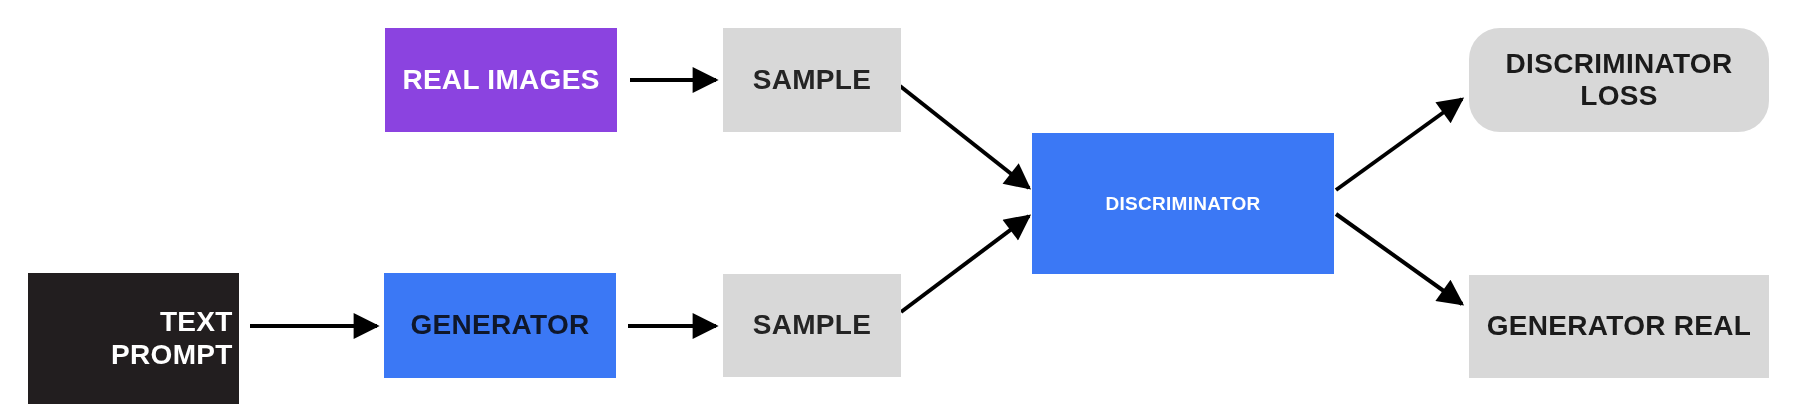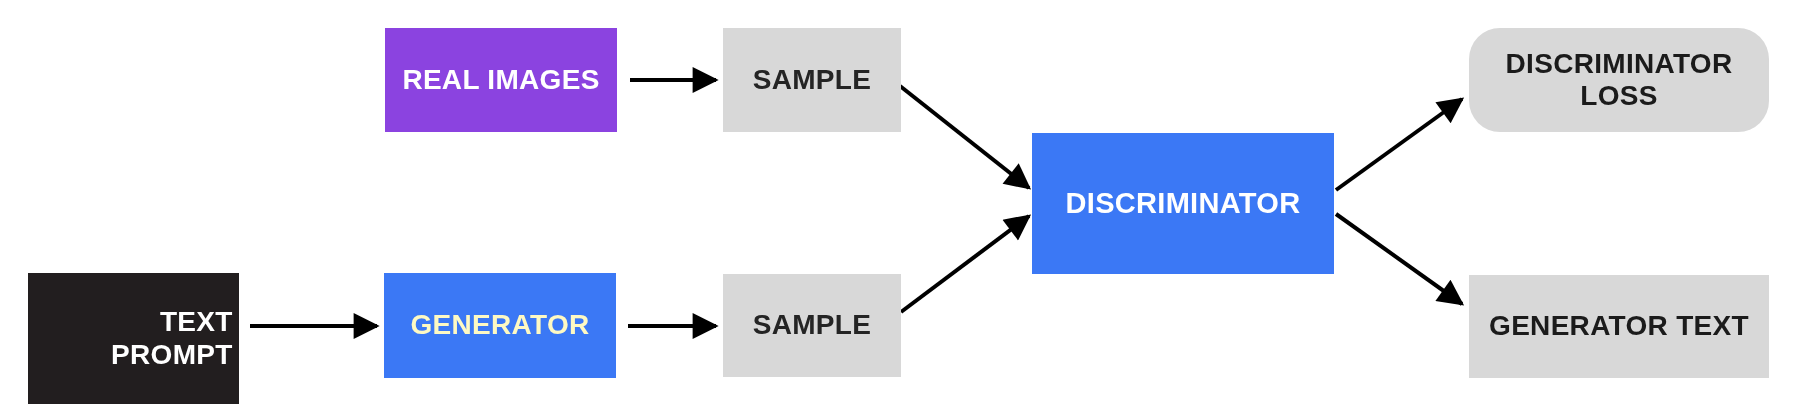--- a/index.html
+++ b/index.html
@@ -31,21 +31,21 @@
     font-weight: 700;
     font-size: 28px;
     letter-spacing: 0.3px;
     line-height: 1.15;
   }
   .node .label { display: block; max-width: 94%; }
   
   .n-real          { left: 385px;  top: 28px;  width: 232px; height: 104px; }
   .n-sample-top    { left: 723px;  top: 28px;  width: 178px; height: 104px; }
   .n-disc-loss     { left: 1469px; top: 28px;  width: 300px; height: 104px; }
-  .n-disc          { left: 1032px; top: 133px; width: 302px; height: 141px; font-size: 29px; }
+  .n-disc          { left: 1032px; top: 133px; width: 302px; height: 141px; font-size: 19px; }
   .n-prompt        { left: 28px;   top: 273px; width: 211px; height: 131px; text-align: right; }
   .n-gen           { left: 384px;  top: 273px; width: 232px; height: 105px; }
   .n-sample-bottom { left: 723px;  top: 274px; width: 178px; height: 103px; }
   .n-gen-loss      { left: 1469px; top: 275px; width: 300px; height: 103px; }
 </style>
 </head>
 <body>
 
 <div class="canvas">
 
@@ -77,25 +77,25 @@
   </div>
 
   <div class="node n-disc" style="background-color: rgb(59, 120, 245); color: rgb(255, 255, 255);">
     <span class="label">DISCRIMINATOR</span>
   </div>
 
   <div class="node n-prompt" style="background-color: rgb(34, 30, 31); color: rgb(255, 255, 255);">
     <span class="label">TEXT PROMPT</span>
   </div>
 
-  <div class="node n-gen" style="background-color: rgb(59, 120, 245); color: #fef9c3;">
+  <div class="node n-gen" style="background-color: rgb(59, 120, 245); color: #0f172a;">
     <span class="label">GENERATOR</span>
   </div>
 
   <div class="node n-sample-bottom" style="background-color: rgb(216, 216, 216); color: rgb(36, 36, 36);">
     <span class="label">SAMPLE</span>
   </div>
 
   <div class="node n-gen-loss" style="background-color: rgb(216, 216, 216); color: rgb(27, 27, 27);">
-    <span class="label">GENERATOR TEXT</span>
+    <span class="label">GENERATOR REAL</span>
   </div>
 
 </div>
 
 </body></html>

